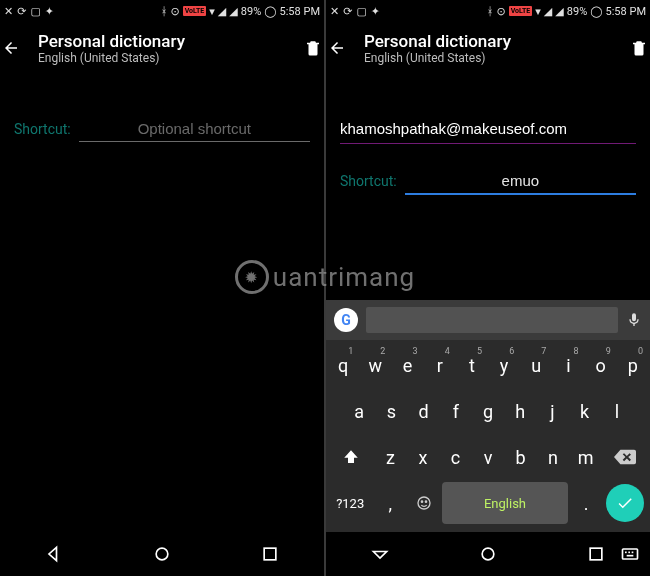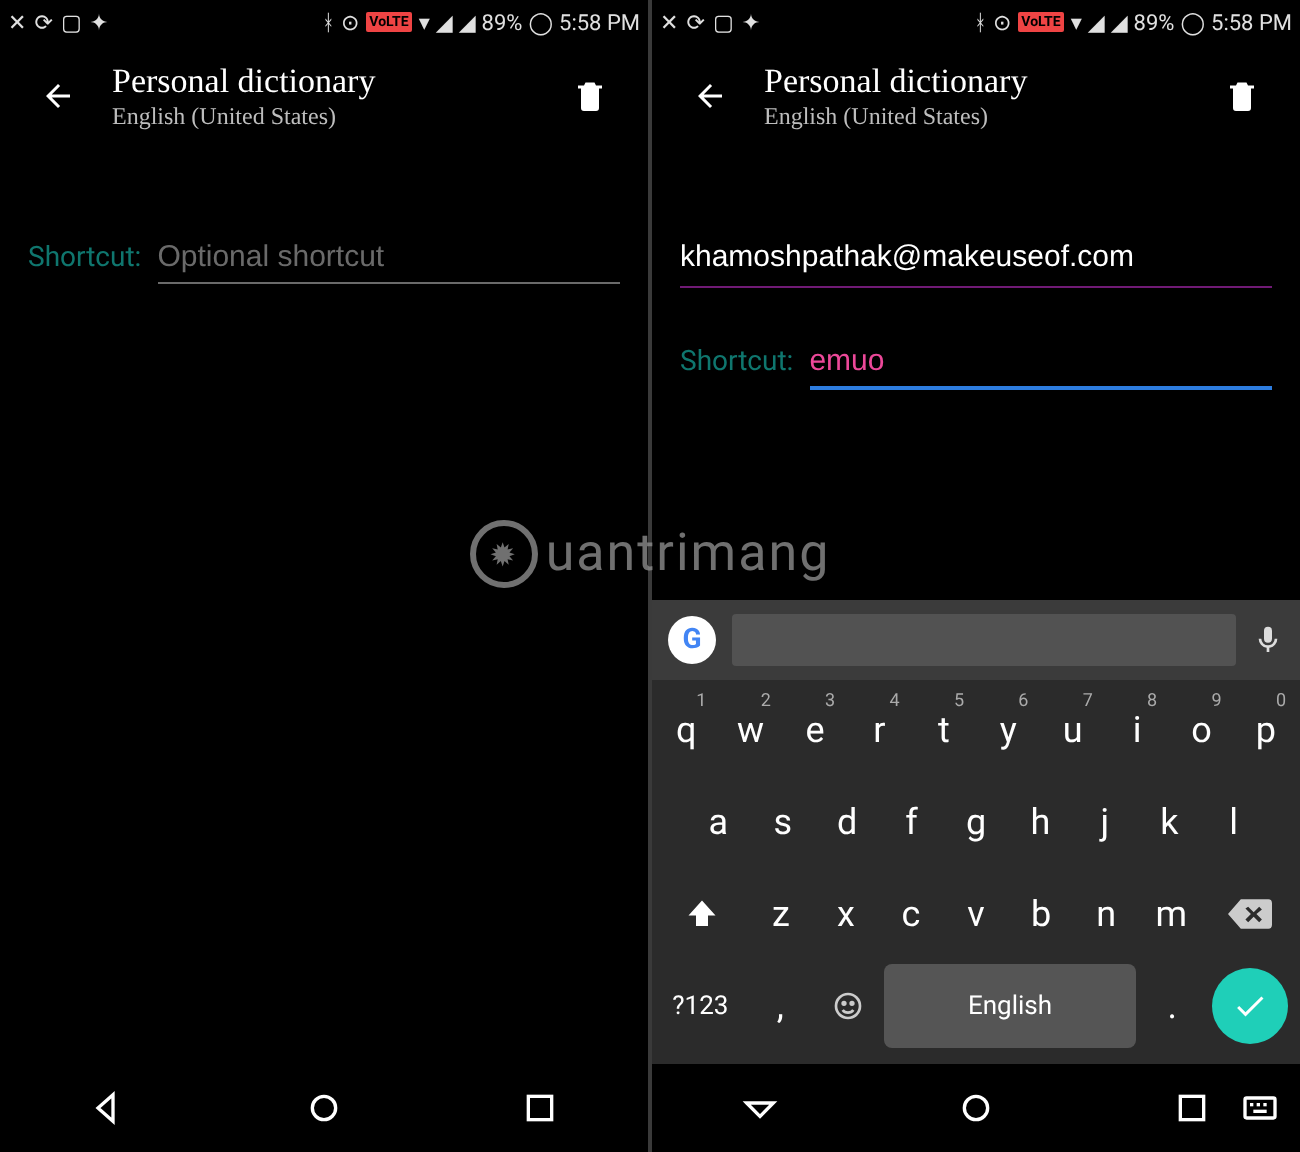--- a/index.html
+++ b/index.html
@@ -41,23 +41,22 @@
   .status-icon { display: inline-flex; align-items: center; }
   .volte {
     background: #ef4444; color: #000; font-size: 7px; font-weight: bold;
     padding: 1px 2px; border-radius: 1px;
   }
   
   .appbar {
     height: 52px;
     display: flex;
     align-items: center;
-    padding: 0 20px;
+    padding: 0 2px;
     gap: 18px;
-    font-family: Liberation Serif, serif;
   }
   .appbar .back { width: 18px; height: 18px; cursor: pointer; }
   .appbar .titles { flex: 1; }
   .appbar .title { font-size: 17px; font-weight: 500; color: #fff; }
   .appbar .subtitle { font-size: 12px; color: #bdbdbd; line-height: 1.2; }
   .appbar .trash { width: 18px; height: 18px; cursor: pointer; }
   
   .content { padding: 18px 14px 0 14px; }
   .word-input {
     width: 100%;
@@ -76,24 +75,25 @@
     align-items: baseline;
     gap: 8px;
     margin-top: 24px;
   }
   .shortcut-label { font-size: 14px; color: #0f766e; white-space: nowrap; }
   .shortcut-input {
     flex: 1;
     background: transparent;
     border: none;
     border-bottom: 1px solid #6a6a6a;
-    color: #ec4899;
+    color: #e5e5e5;
     font-size: 15px;
     padding: 4px 0;
     outline: none;
+    text-align: center;
   }
   .shortcut-input.focused { border-bottom: 2px solid #2d7de0; }
   .shortcut-input::placeholder { color: #6a6a6a; }
   
   .navbar {
     margin-top: auto;
     height: 44px;
     display: flex;
     align-items: center;
     justify-content: space-around;
@@ -132,21 +132,21 @@
     cursor: pointer;
     position: relative;
   }
   .key .hint {
     position: absolute; top: 2px; right: 5px;
     font-size: 9px; color: #aaa;
   }
   .key-shift, .key-bksp { flex: 1.4; }
   .key-space {
     flex: 4; background: #555; border-radius: 4px;
-    font-size: 13px; color: #ffffff;
+    font-size: 13px; color: #bef264;
   }
   .key-enter {
     flex: 1.4; background: #1fcfb8; border-radius: 50%;
     max-width: 38px; height: 38px; margin: 2px 4px 0 2px;
   }
   .key-sym { flex: 1.4; font-size: 13px; text-align: right; }
   .key-row.indent { padding: 0 16px; }
   
   .watermark {
     position: absolute;

